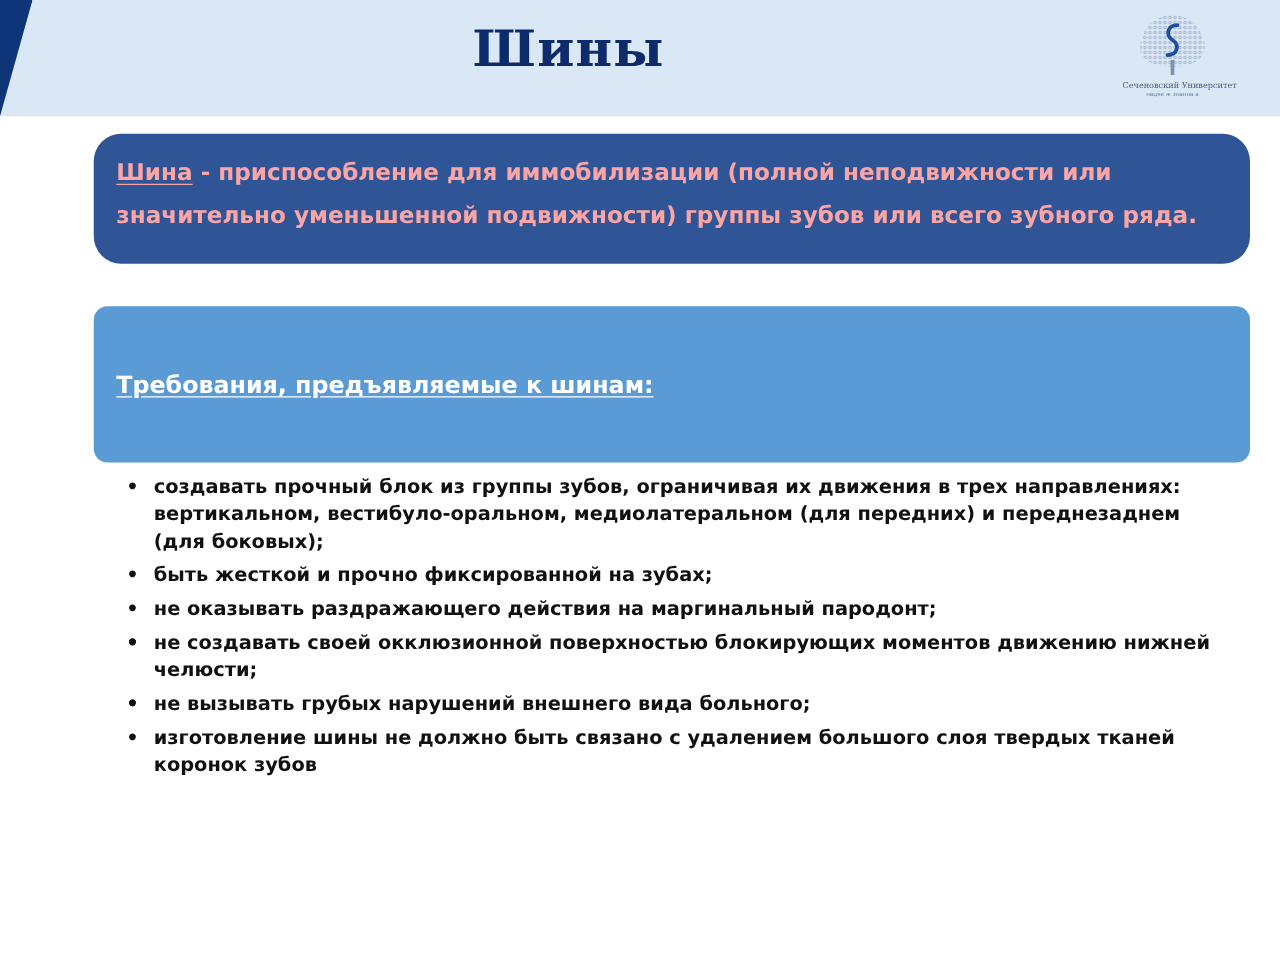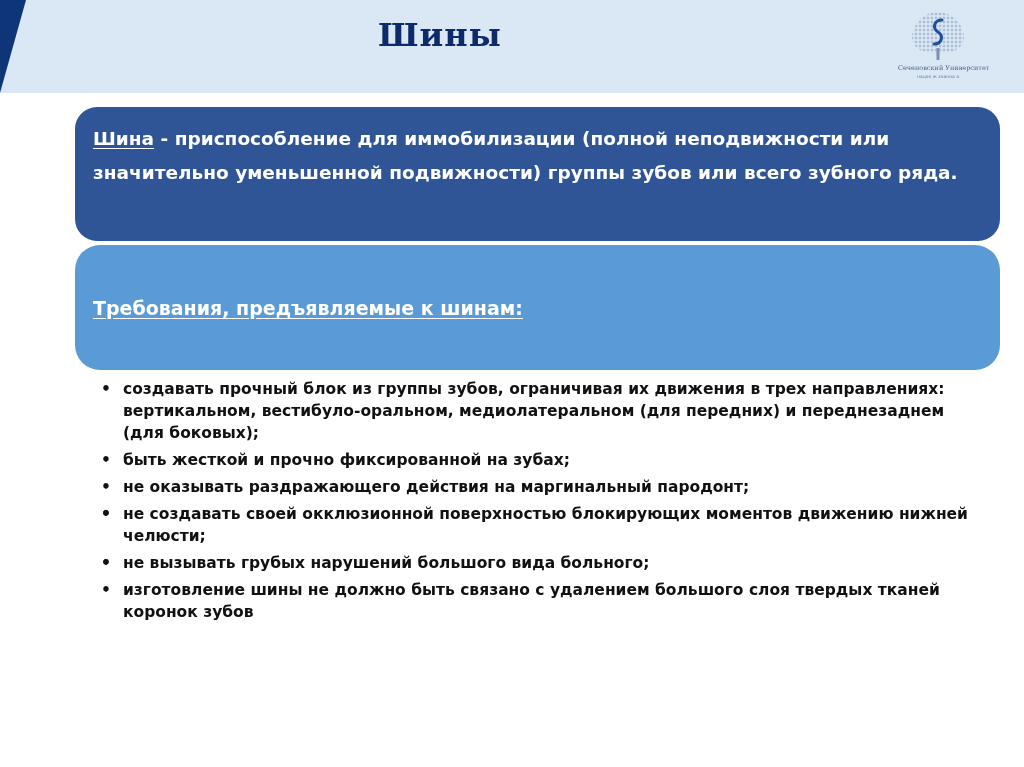--- a/index.html
+++ b/index.html
@@ -28,21 +28,21 @@
       height: 93px;
       background: #0e3578;
       clip-path: polygon(0 0, 100% 0, 0 100%);
     }
     .slide-title {
       position: absolute;
       left: 378px;
       top: 16px;
       font-family: "DejaVu Serif", "Liberation Serif", serif;
       font-weight: bold;
-      font-size: 32px;
+      font-size: 40px;
       color: #0d2a6b;
       letter-spacing: 1px;
     }
     .logo {
       position: absolute;
       left: 898px;
       top: 8px;
       width: 80px;
       height: 80px;
     }
@@ -65,43 +65,43 @@
       font-size: 4.5px;
       color: #6a7a98;
       white-space: nowrap;
     }
 
     .definition-box {
       position: absolute;
       left: 75px;
       top: 107px;
       width: 925px;
-      height: 134px;
+      height: 104px;
       background: #2f5597;
       border-radius: 22px;
       box-sizing: border-box;
       padding: 15px 18px 0 18px;
-      color: #ffffff;
+      color: #fca5a5;
       font-size: 18.5px;
       font-weight: bold;
       line-height: 34px;
     }
     .definition-term {
       text-decoration: underline;
       text-underline-offset: 3px;
     }
 
     .requirements-box {
       position: absolute;
       left: 75px;
       top: 245px;
       width: 925px;
       height: 125px;
       background: #5b9bd5;
-      border-radius: 25px;
+      border-radius: 11px;
       box-sizing: border-box;
       padding: 0 18px;
       display: flex;
       align-items: center;
     }
     .requirements-heading {
       color: #ffffff;
       font-size: 19px;
       font-weight: bold;
       text-decoration: underline;
@@ -165,15 +165,15 @@
 </div>
 
 <ul class="req-list">
   <li class="req-item"><span class="req-bullet">•</span><span>создавать прочный блок из группы зубов, ограничивая их движения в трех направлениях: вертикальном, вестибуло-оральном, медиолатеральном (для передних) и переднезаднем (для боковых);</span></li>
   <li class="req-item"><span class="req-bullet">•</span><span>быть жесткой и прочно фиксированной на зубах;</span></li>
   <li class="req-item"><span class="req-bullet">•</span><span>не оказывать раздражающего действия на маргинальный пародонт;</span></li>
   <li class="req-item"><span class="req-bullet">•</span></li>
   <li class="req-item"><span class="req-bullet">•</span></li>
   <li class="req-item"><span class="req-bullet">•</span><span>не создавать своей окклюзионной поверхностью блокирующих моментов движению нижней челюсти;</span></li>
   <li class="req-item"><span class="req-bullet">•</span></li>
-  <li class="req-item"><span class="req-bullet">•</span><span>не вызывать грубых нарушений большого вида больного;</span></li>
+  <li class="req-item"><span class="req-bullet">•</span><span>не вызывать грубых нарушений внешнего вида больного;</span></li>
   <li class="req-item"><span class="req-bullet">•</span><span>изготовление шины не должно быть связано с удалением большого слоя твердых тканей коронок зубов</span></li>
 </ul>
 
 </body></html>

